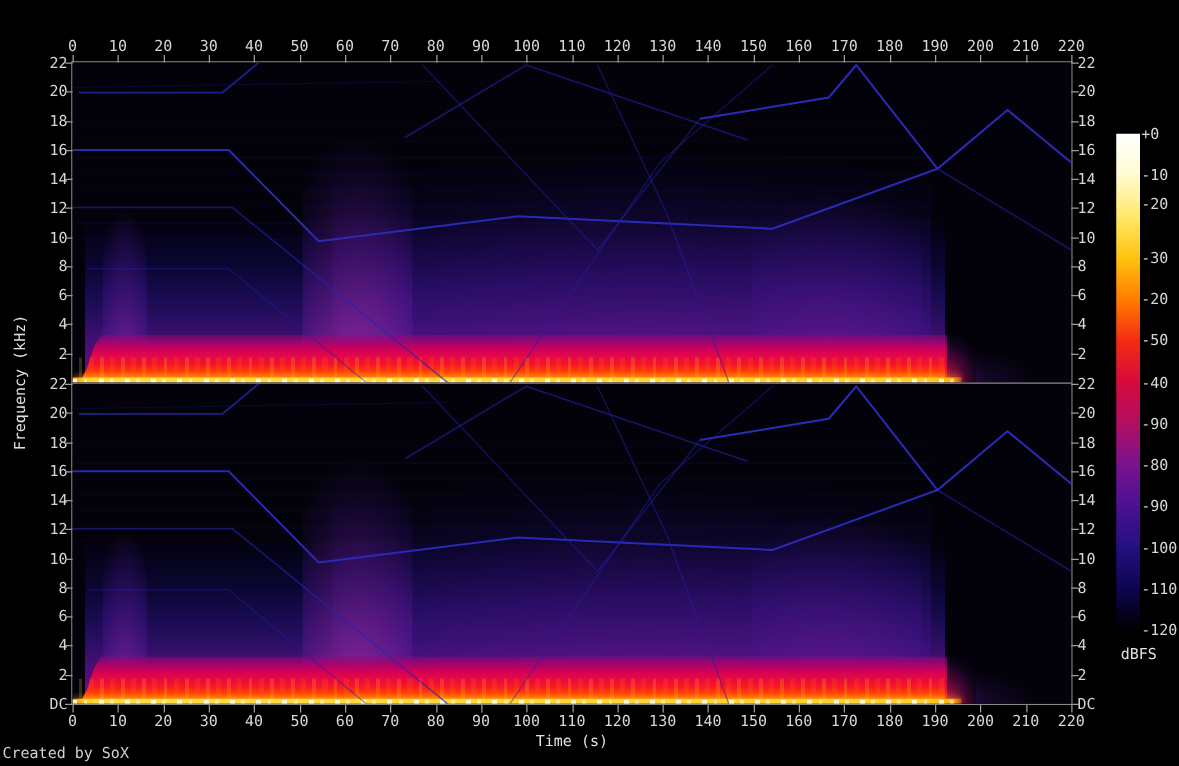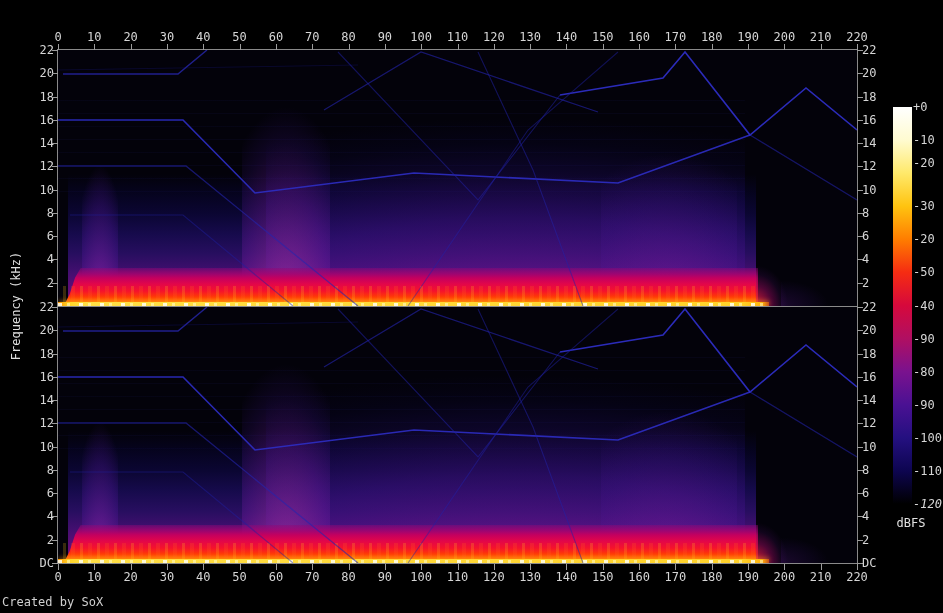--- a/index.html
+++ b/index.html
@@ -337,33 +337,34 @@
       <span style="top: 350.091px;">14</span>
       <span style="top: 373.364px;">12</span>
       <span style="top: 396.636px;">10</span>
       <span style="top: 419.909px;">8</span>
       <span style="top: 443.182px;">6</span>
       <span style="top: 466.455px;">4</span>
       <span style="top: 489.727px;">2</span>
       <span style="top: 513px;">DC</span>
     </div>
 
+  <div class="x-axis-title">Time (s)</div>
 
   <div class="cbar" id="cbar" style="background: linear-gradient(to top, rgb(0, 0, 0), rgb(13, 5, 80), rgb(36, 16, 128), rgb(74, 17, 147), rgb(122, 18, 142), rgb(176, 15, 98), rgb(214, 9, 60), rgb(245, 44, 18), rgb(255, 125, 0), rgb(255, 195, 16), rgb(255, 233, 106), rgb(255, 251, 208), rgb(255, 255, 255));"></div>
   <div class="cbar-labels" id="cbl">
       <span style="top: 0px;">+0</span>
       <span style="top: 33.0833px;">-10</span>
       <span style="top: 56px;">-20</span>
       <span style="top: 99.25px;">-30</span>
       <span style="top: 132.333px;">-20</span>
       <span style="top: 165.417px;">-50</span>
       <span style="top: 198.5px;">-40</span>
       <span style="top: 231.583px;">-90</span>
       <span style="top: 264.667px;">-80</span>
       <span style="top: 297.75px;">-90</span>
       <span style="top: 330.833px;">-100</span>
       <span style="top: 363.917px;">-110</span>
-      <span style="top: 397px; font-style: italic;">-120</span>
+      <span style="top: 397px;">-120</span>
     </div>
   <div class="cbar-unit">dBFS</div>
 
   <div class="credit">Created by SoX</div>
 </div>
 
 </body></html>

